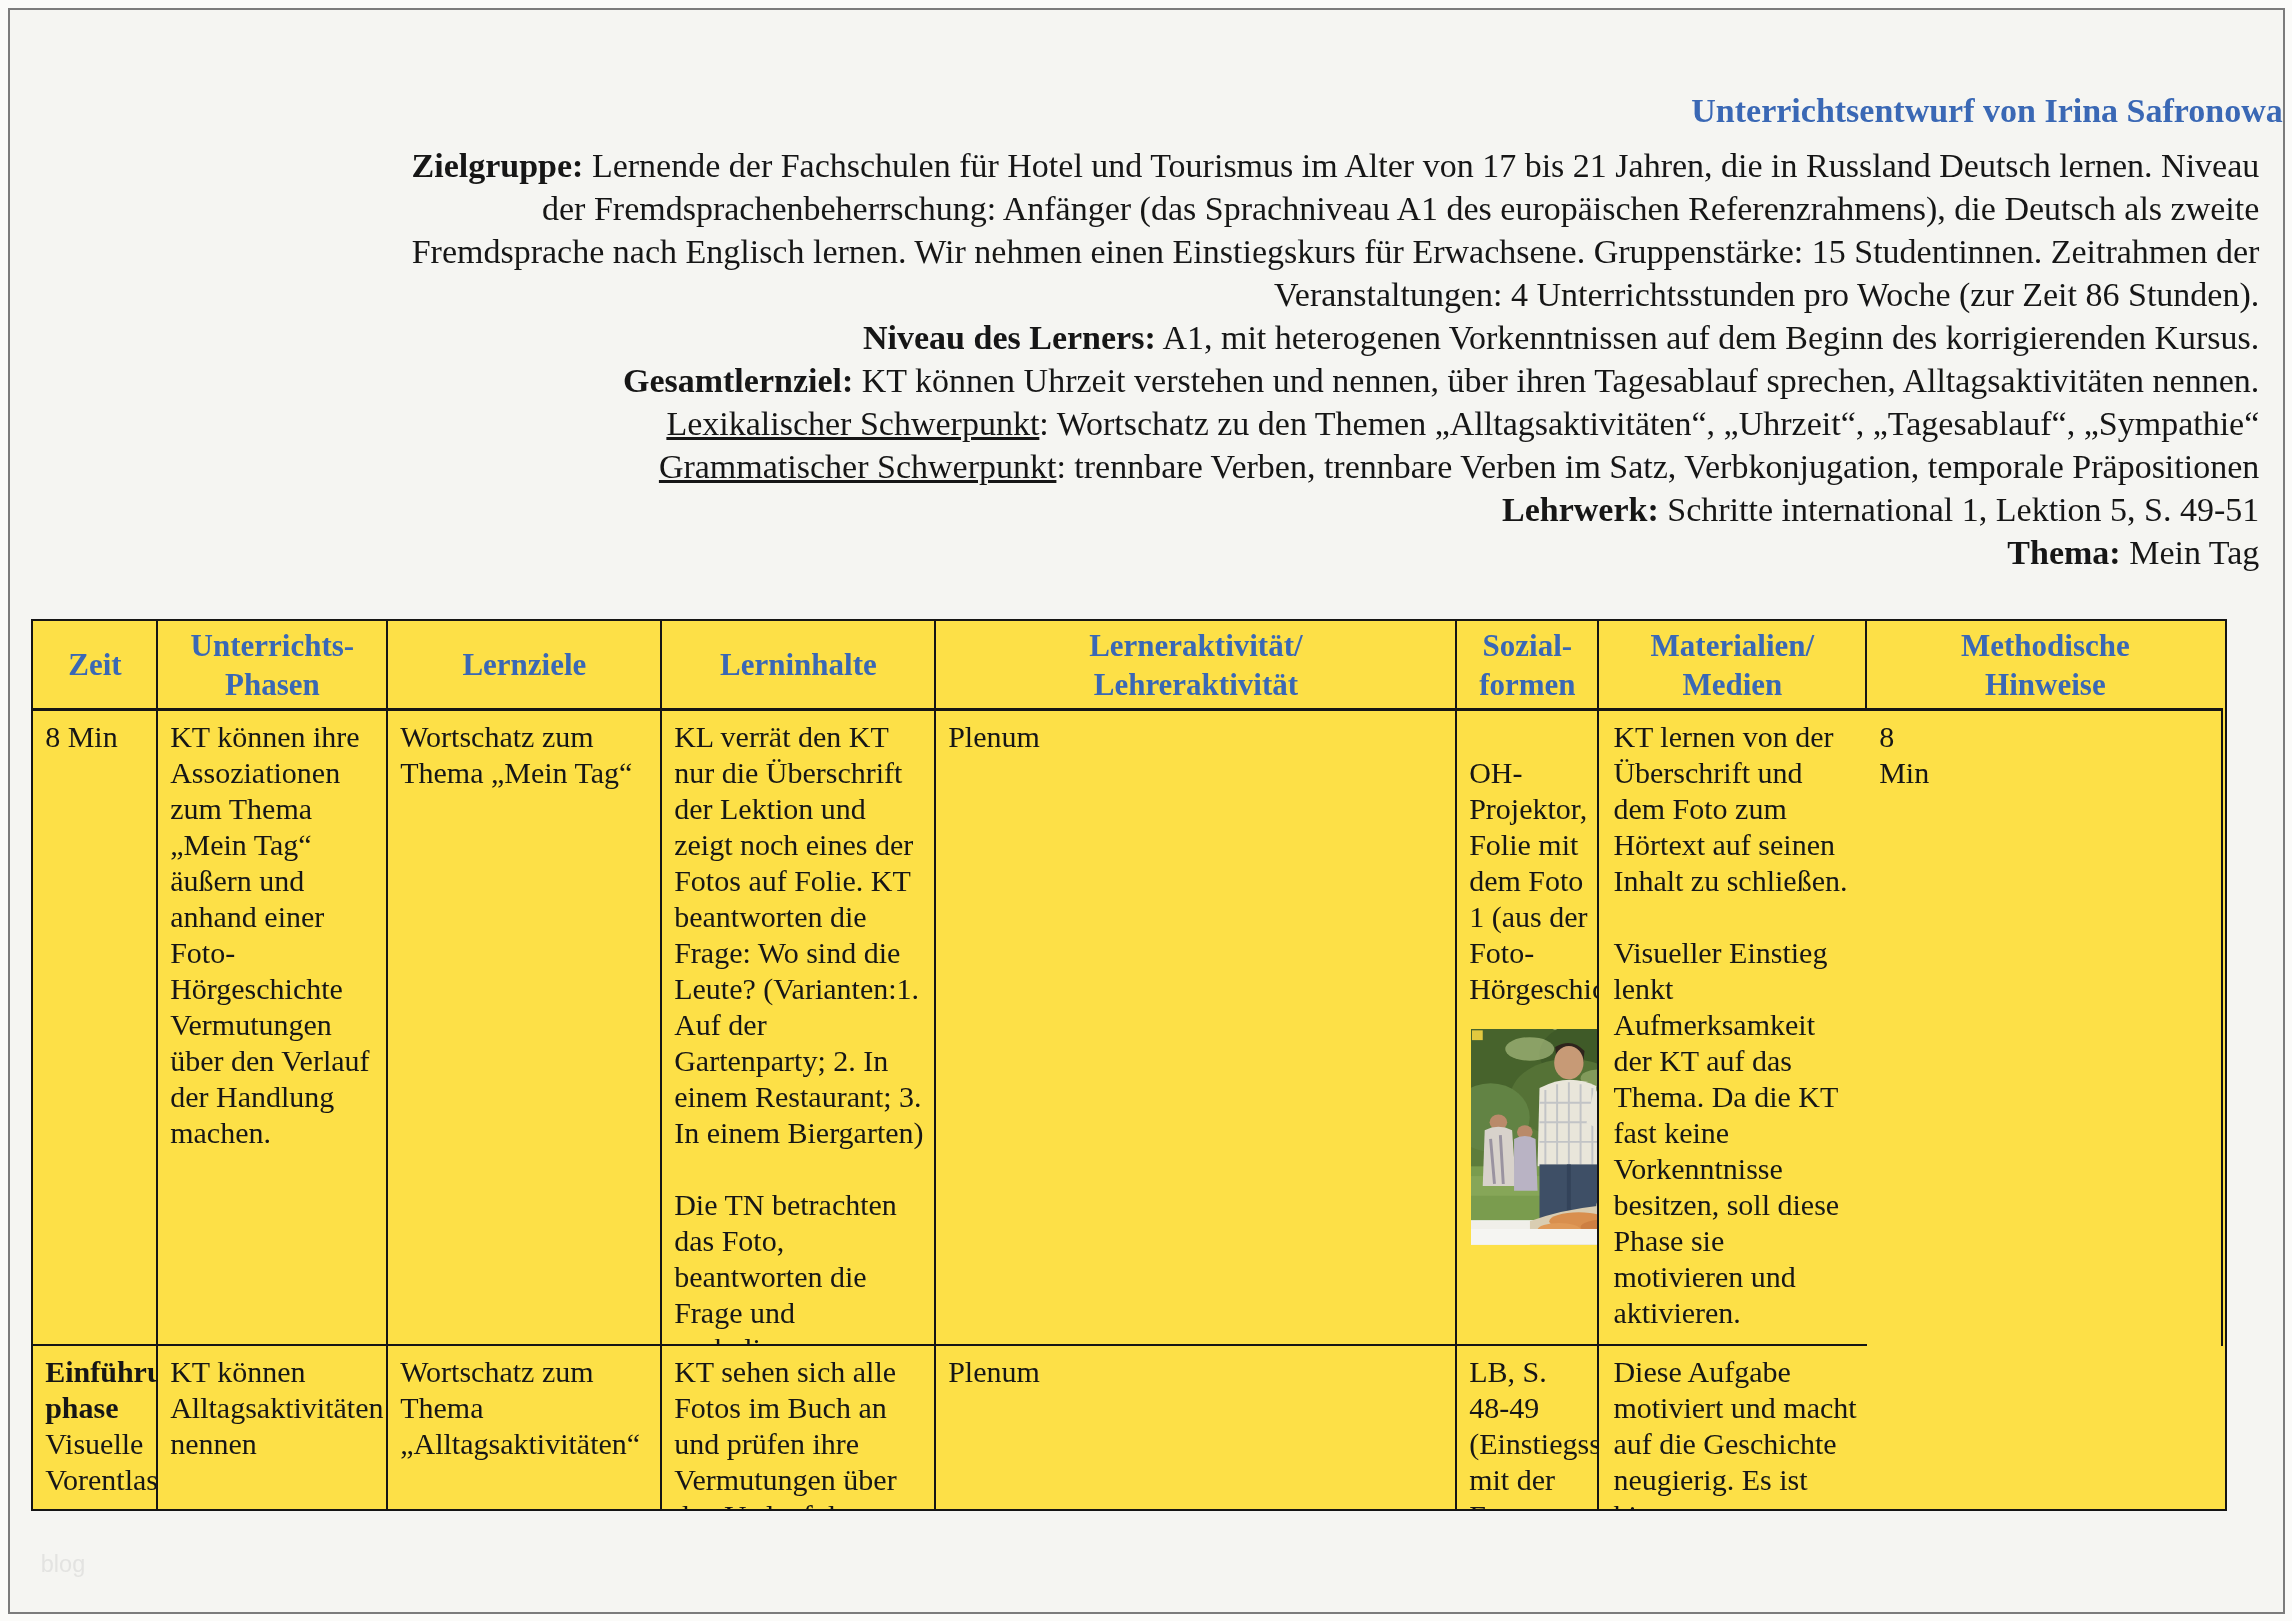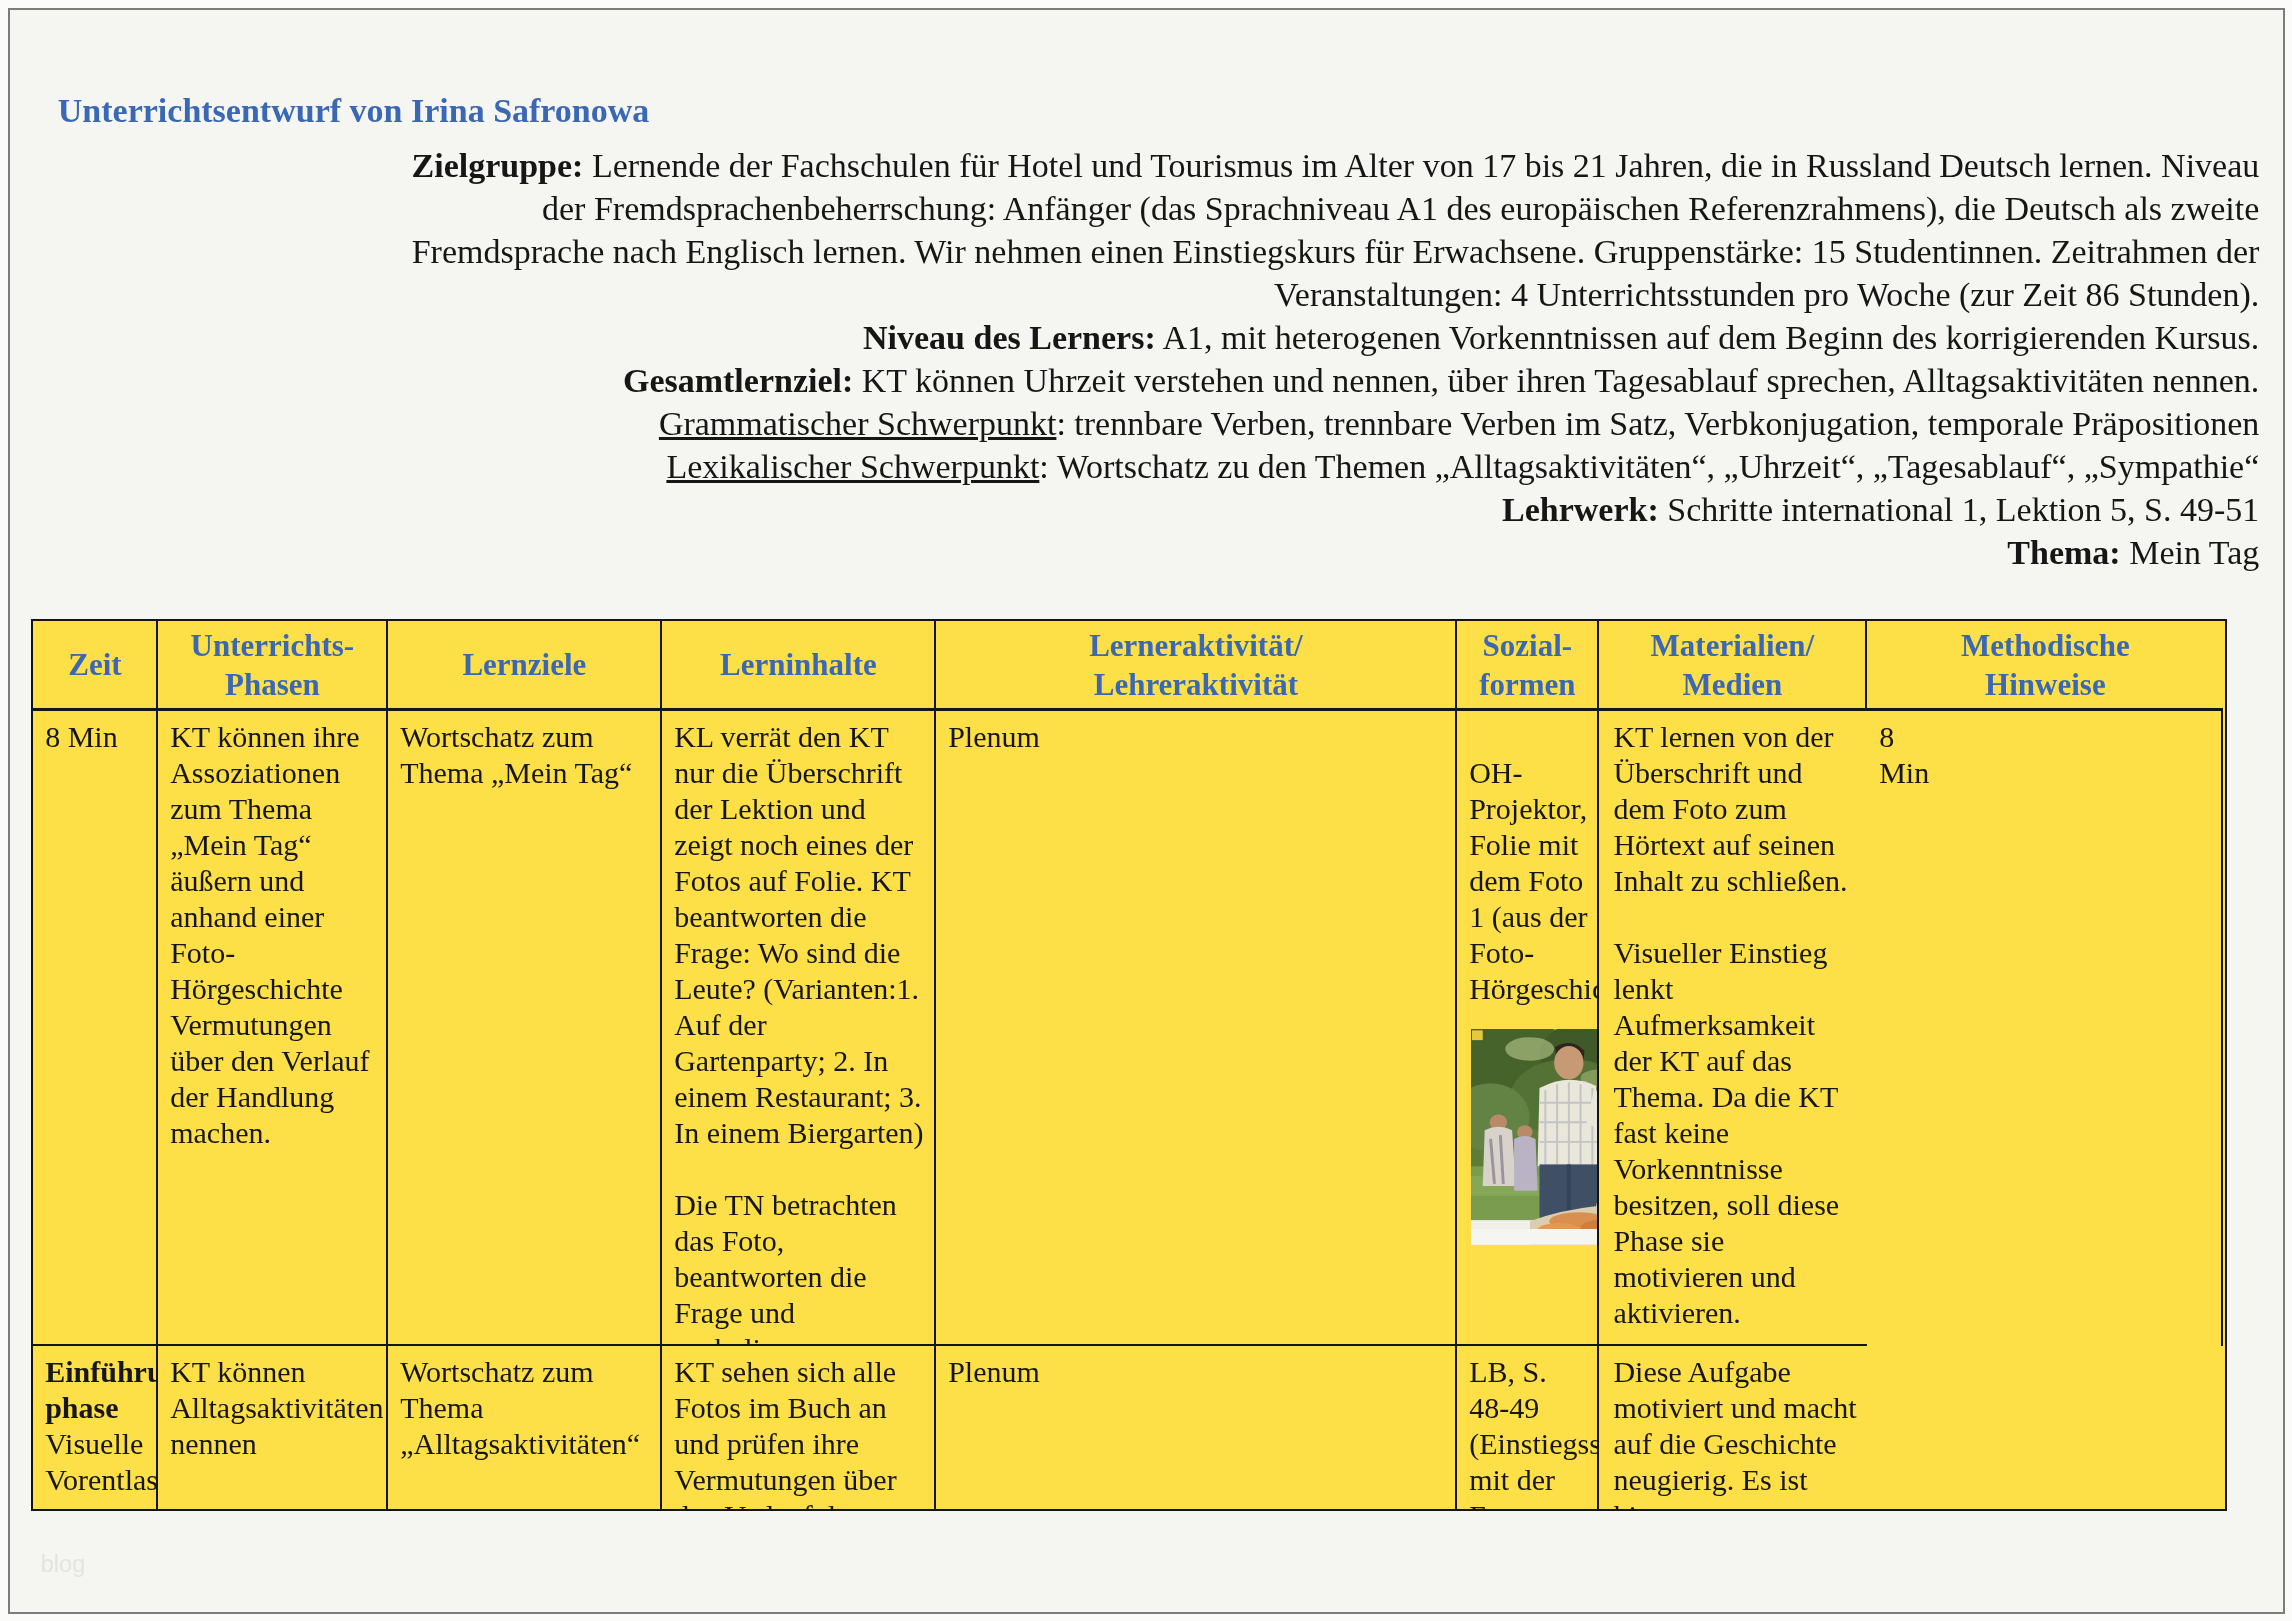--- a/index.html
+++ b/index.html
@@ -13,21 +13,21 @@
   }
   .frame{
     position:absolute;left:7.8px;top:7.8px;
     width:2273px;height:1602px;
     border:2px solid #7c7c7c;
     background:#f5f5f2;
   }
   
   .doc-title{
     margin-top:80px;
-    text-align:left;
+    text-align:right;
     font-weight:bold;
     font-size:34px;line-height:41px;
     color:#3a68b5;
     margin-left:48px;
   }
   .intro{
     margin:13.7px 23.5px 0 57px;
     font-size:34px;line-height:43px;
   }
   .intro-line{white-space:nowrap;text-align:right;}
@@ -82,22 +82,22 @@
 
   <div class="doc-title">Unterrichtsentwurf von Irina Safronowa</div>
 
   <div class="intro">
     <div class="intro-line"><span class="lead-bold">Zielgruppe:</span><span> Lernende der Fachschulen für Hotel und Tourismus  im Alter von 17 bis 21 Jahren, die in Russland Deutsch lernen. Niveau</span></div>
     <div class="intro-line"><span>der Fremdsprachenbeherrschung: Anfänger (das Sprachniveau A1  des europäischen Referenzrahmens), die Deutsch als zweite</span></div>
     <div class="intro-line"><span>Fremdsprache nach Englisch lernen. Wir nehmen einen Einstiegskurs für Erwachsene. Gruppenstärke: 15 Studentinnen. Zeitrahmen der</span></div>
     <div class="intro-line"><span>Veranstaltungen: 4 Unterrichtsstunden pro Woche (zur Zeit 86 Stunden).</span></div>
     <div class="intro-line"><span class="lead-bold">Niveau des Lerners:</span><span> A1, mit heterogenen Vorkenntnissen auf dem Beginn des korrigierenden Kursus.</span></div>
     <div class="intro-line"><span class="lead-bold">Gesamtlernziel:</span><span> KT können Uhrzeit verstehen und nennen, über ihren Tagesablauf sprechen,  Alltagsaktivitäten nennen.</span></div>
+    <div class="intro-line"><span class="lead-underline">Lexikalischer Schwerpunkt</span><span>: Wortschatz zu den Themen  „Alltagsaktivitäten“, „Uhrzeit“, „Tagesablauf“, „Sympathie“</span></div>
     <div class="intro-line"><span class="lead-underline">Grammatischer Schwerpunkt</span><span>: trennbare Verben, trennbare Verben im Satz, Verbkonjugation, temporale Präpositionen</span></div>
-    <div class="intro-line"><span class="lead-underline">Lexikalischer Schwerpunkt</span><span>: Wortschatz zu den Themen  „Alltagsaktivitäten“, „Uhrzeit“, „Tagesablauf“, „Sympathie“</span></div>
     <div class="intro-line"><span class="lead-bold">Lehrwerk:</span><span> Schritte international 1, Lektion 5, S. 49-51</span></div>
     <div class="intro-line"><span class="lead-bold">Thema:</span><span> Mein Tag</span></div>
   </div>
 
   <div class="plan-table">
 
     <div class="cell hdr">Zeit</div>
     <div class="cell hdr">Unterrichts-
 Phasen</div>
     <div class="cell hdr">Lernziele</div>

